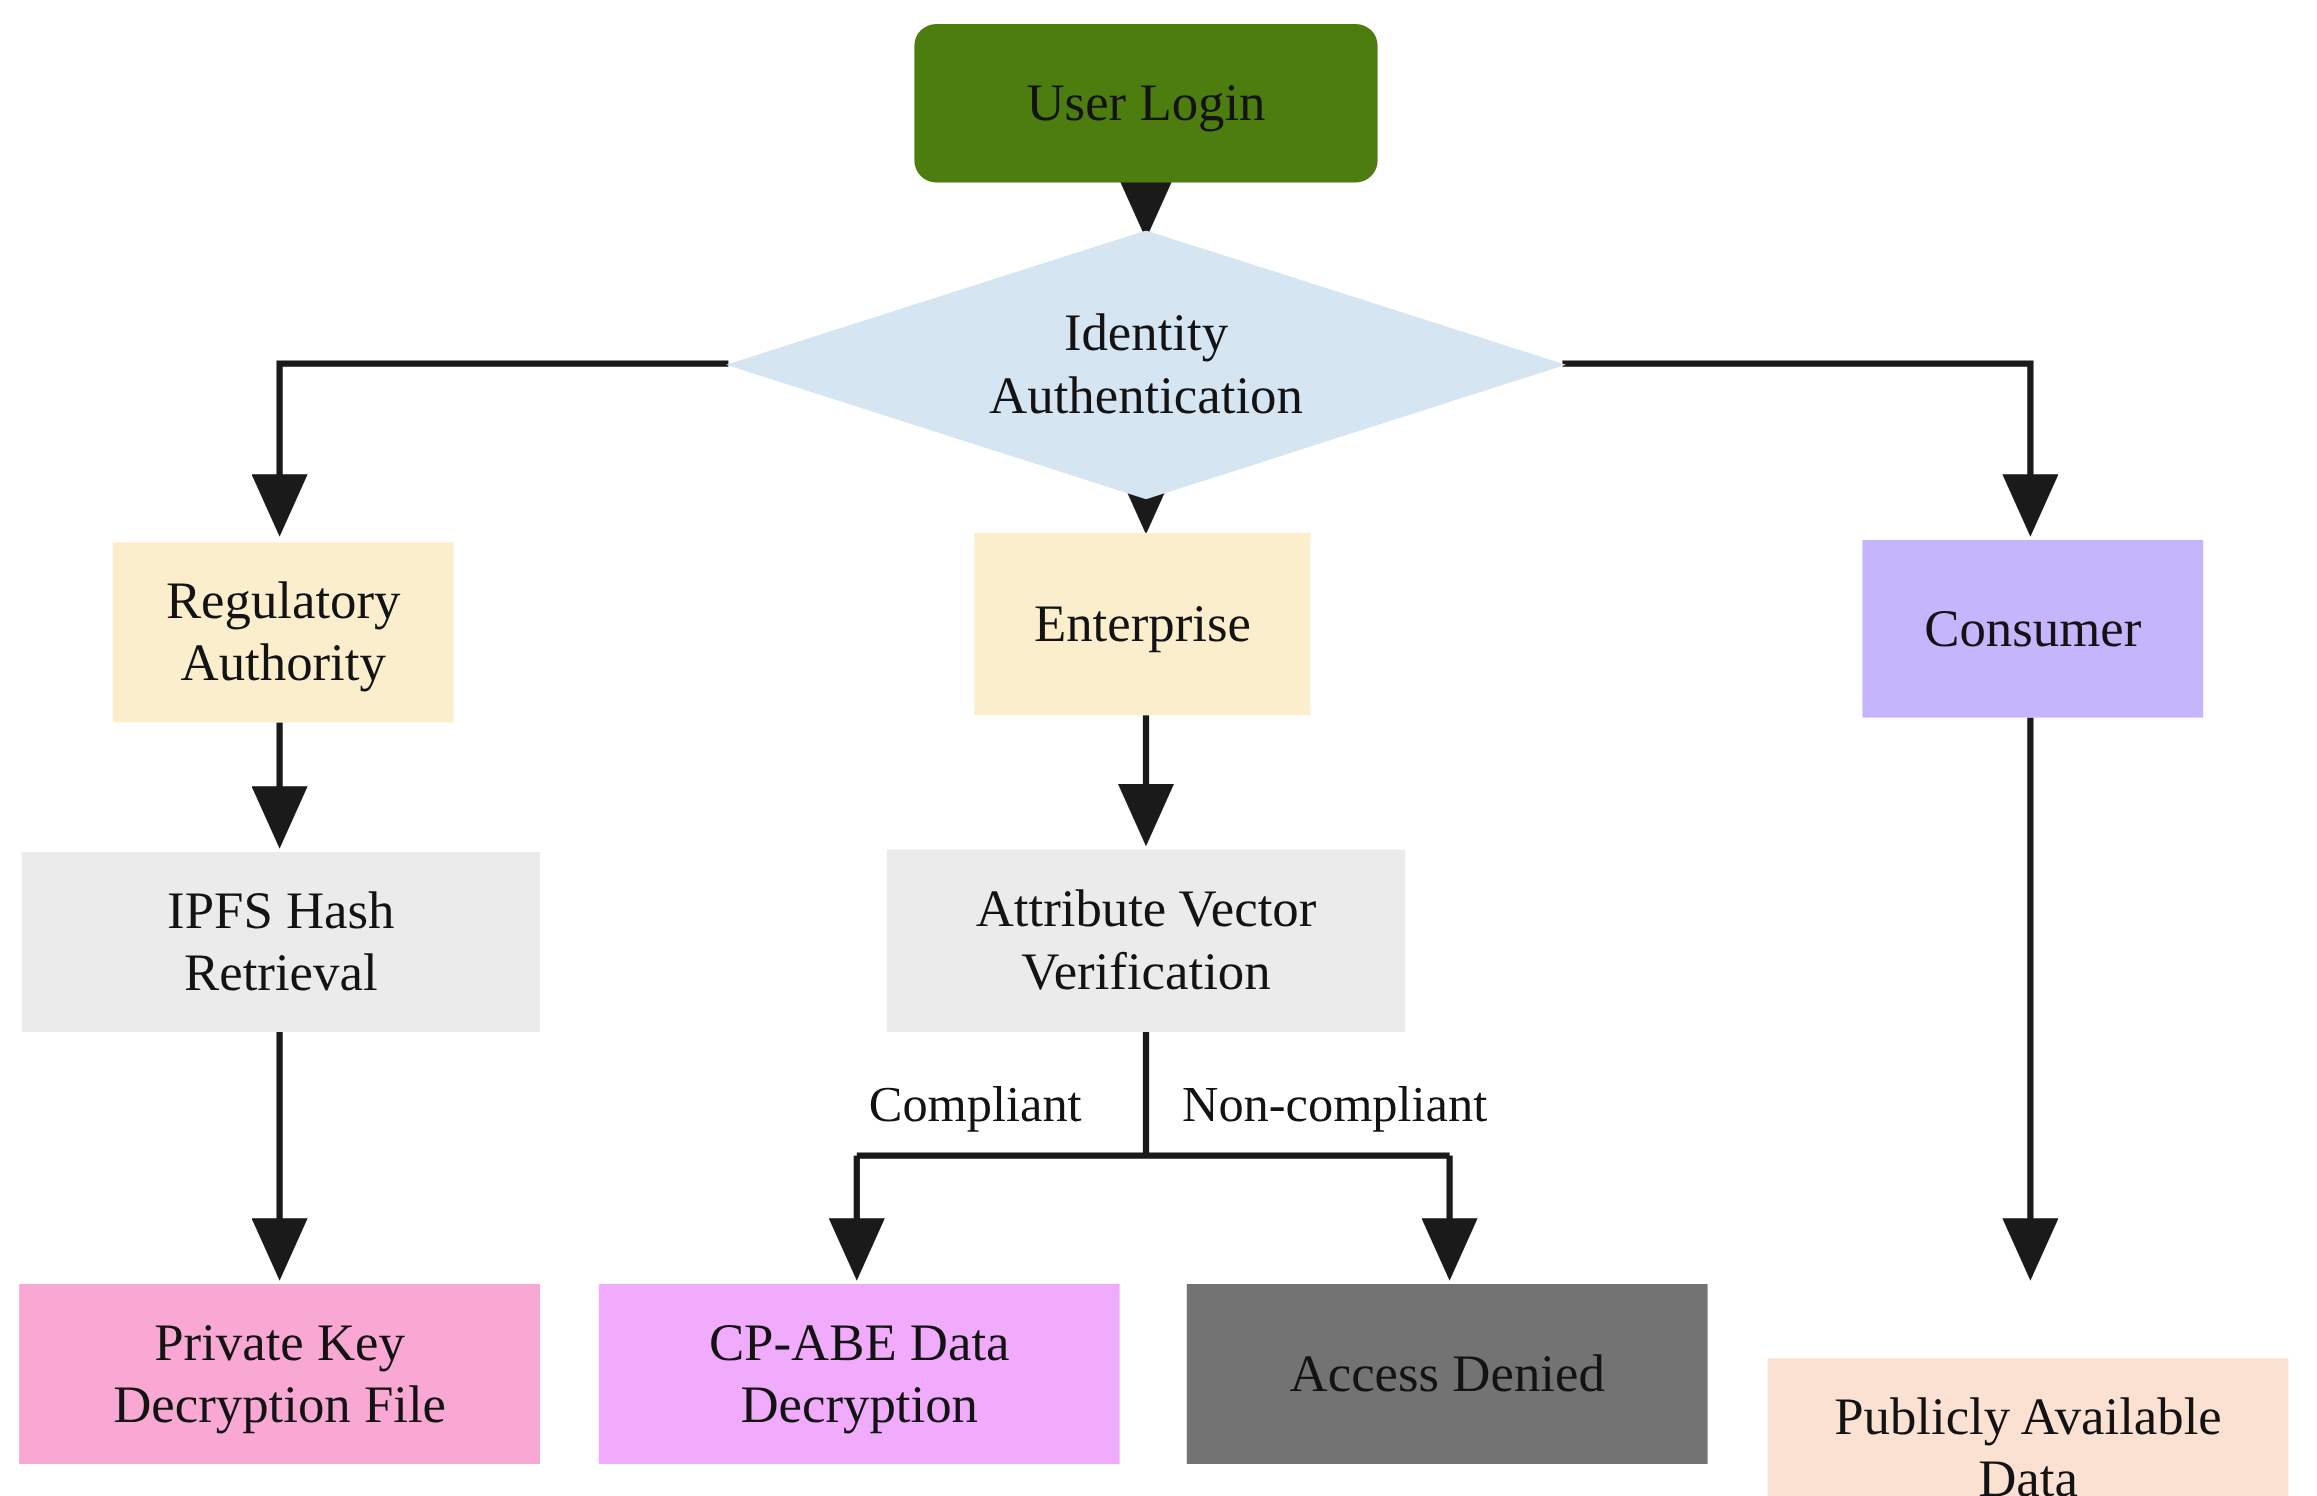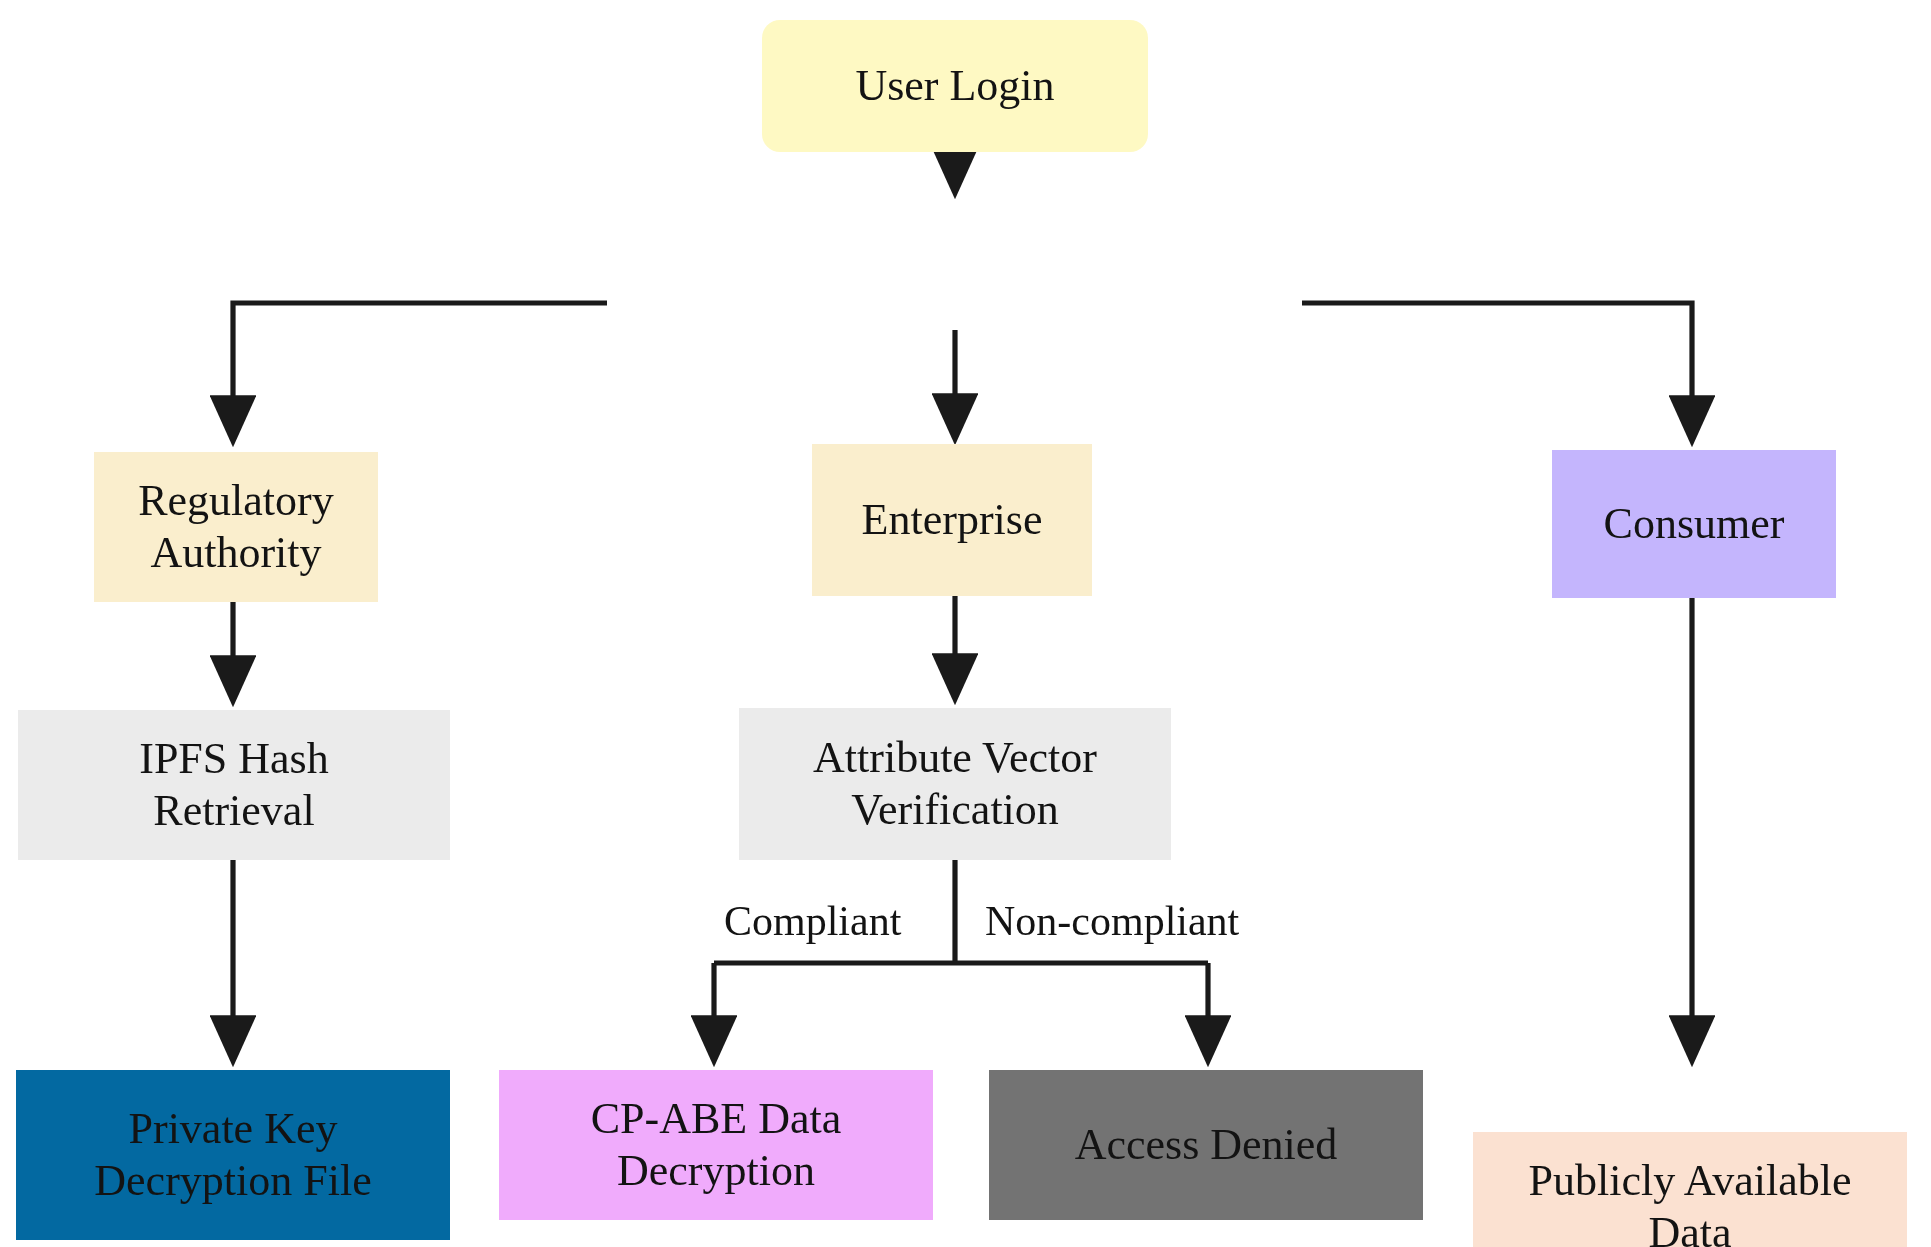--- a/index.html
+++ b/index.html
@@ -95,41 +95,48 @@
 
       <path d="M955,860 L955,963"></path>
       <path d="M714,963 L1208,963"></path>
       <path d="M714,963 L714,1060" marker-end="url(#arrowhead)"></path>
       <path d="M1208,963 L1208,1060" marker-end="url(#arrowhead)"></path>
 
       <path d="M1692,598 L1692,1060" marker-end="url(#arrowhead)"></path>
     </g>
   </svg>
 
-  <div class="node rounded" style="left:762px; top:20px; width:386px; height:132px; background:#fef9c3;">User Login</div>
+  <div class="node rounded" style="left:762px; top:20px; width:386px; height:132px; background:#4d7c0f;">User Login</div>
 
+  <div class="diamond-wrap" style="left:605px; top:192px; width:700px; height:224px;">
+    <svg class="diamond-shape" viewBox="0 0 700 224" preserveAspectRatio="none" xmlns="http://www.w3.org/2000/svg">
+      <polygon points="350,0 700,112 350,224 0,112" fill="#D6E5F2"></polygon>
+    </svg>
+    <div class="diamond-label">Identity
+Authentication</div>
+  </div>
 
   <div class="node" style="left:94px; top:452px; width:284px; height:150px; background:#FAEECD;">Regulatory
 Authority</div>
 
   <div class="node" style="left:812px; top:444px; width:280px; height:152px; background:#FAEECD;">Enterprise</div>
 
   <div class="node" style="left:1552px; top:450px; width:284px; height:148px; background:#c4b5fd;">Consumer</div>
 
   <div class="node" style="left:18px; top:710px; width:432px; height:150px; background:#EBEBEB;">IPFS Hash
 Retrieval</div>
 
   <div class="node" style="left:739px; top:708px; width:432px; height:152px; background:#EBEBEB;">Attribute Vector
 Verification</div>
 
   <div class="edge-label" style="left:724px; top:900px;">Compliant</div>
 
   <div class="edge-label" style="left:985px; top:900px;">Non-compliant</div>
 
-  <div class="node" style="left:16px; top:1070px; width:434px; height:170px; background:#0369a1;">Private Key
+  <div class="node" style="left:16px; top:1070px; width:434px; height:150px; background:#f9a8d4;">Private Key
 Decryption File</div>
 
   <div class="node" style="left:499px; top:1070px; width:434px; height:150px; background:#f0abfc;">CP-ABE Data
 Decryption</div>
 
   <div class="node" style="left:989px; top:1070px; width:434px; height:150px; background:#737373;">Access Denied</div>
 
   <div class="node" style="left:1473px; top:1132px; width:434px; height:150px; background:#FBE1D1;">Publicly Available
 Data</div>
 

